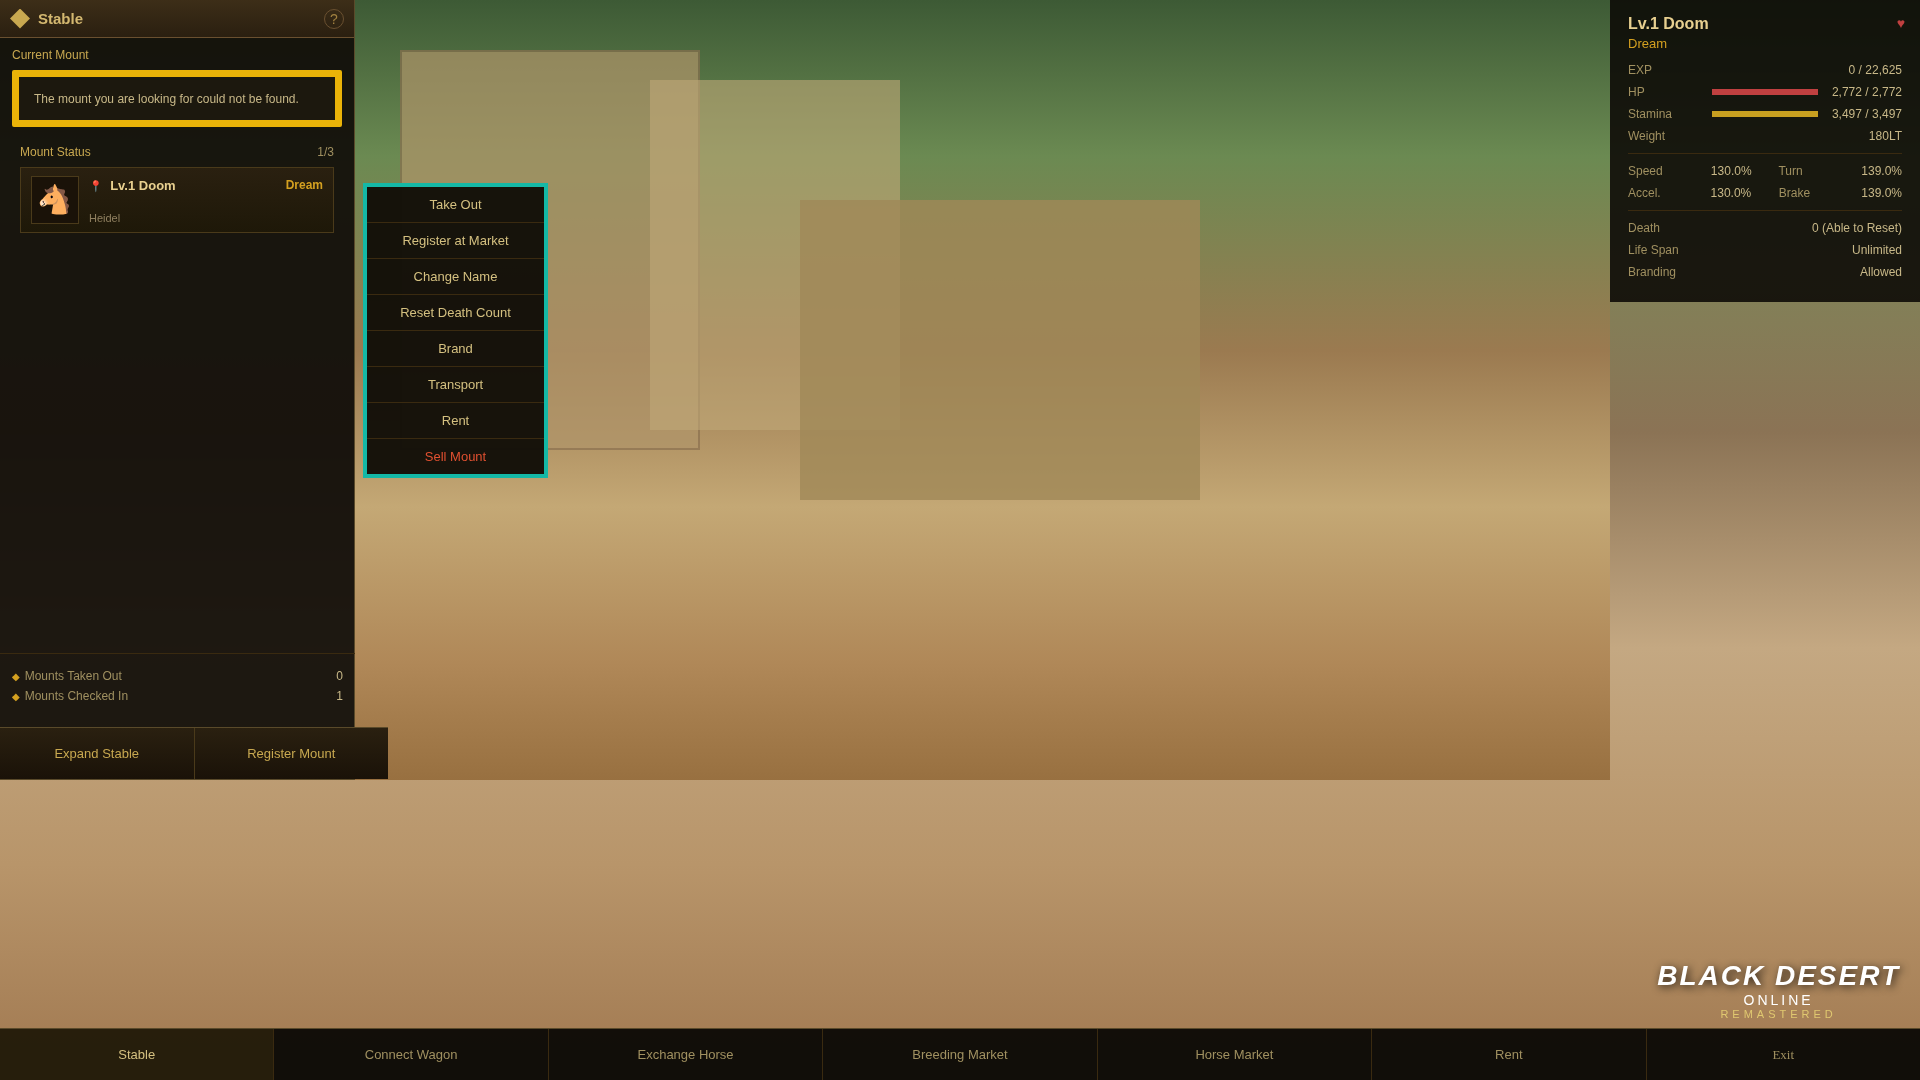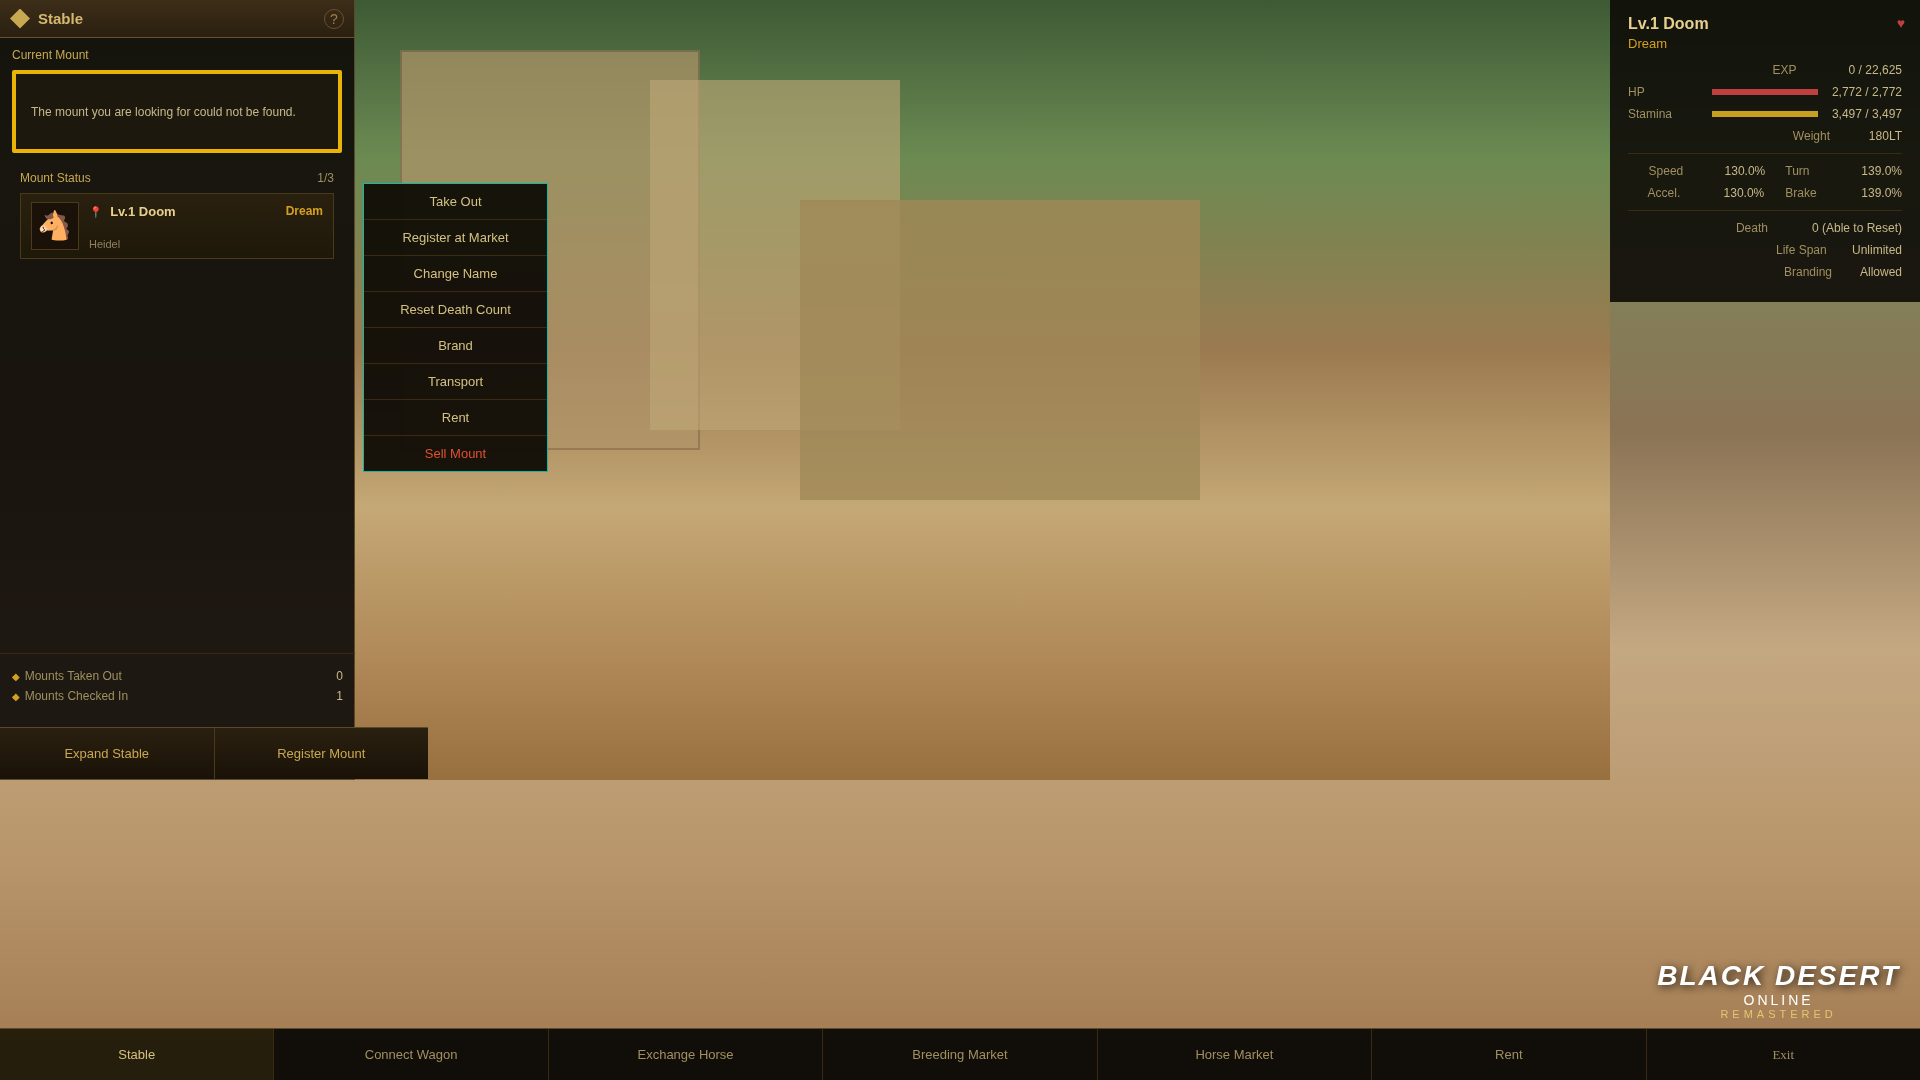--- a/index.html
+++ b/index.html
@@ -81,22 +81,22 @@
     }
 
     #current-mount-label {
       color: #c8a850;
       font-size: 12px;
       margin-bottom: 8px;
     }
 
     #mount-not-found-box {
       background: rgba(30, 25, 15, 0.8);
-      border: 4px solid #eab308;
-      padding: 28px 15px;
+      border: 7px solid #eab308;
+      padding: 12px 15px;
       border-radius: 2px;
     }
 
     #mount-not-found-text {
       color: #c8b888;
       font-size: 12px;
       line-height: 1.4;
     }
 
     #mount-status-section {
@@ -178,21 +178,21 @@
       margin-top: 18px;
     }
 
     
     #context-menu {
       position: absolute;
       top: 183px;
       left: 363px;
       width: 185px;
       background: rgba(18, 14, 8, 0.97);
-      border: 1px solid #14b8a6;
+      border: 4px solid #14b8a6;
       z-index: 20;
     }
 
     .context-menu-item {
       padding: 10px 15px;
       color: #d4c080;
       font-size: 13px;
       cursor: pointer;
       text-align: center;
       border-bottom: 1px solid #3a2a10;
@@ -239,21 +239,21 @@
     .stat-value {
       color: #c8b888;
       font-size: 12px;
     }
 
     
     #stable-bottom-btns {
       position: absolute;
       bottom: 0;
       left: 0;
-      width: 428px;
+      width: 388px;
       height: 52px;
       display: flex;
       border-top: 1px solid #5a4a2a;
     }
 
     .bottom-btn {
       flex: 1;
       background: linear-gradient(180deg, #2a2010 0%, #1a1208 100%);
       color: #c8a850;
       font-size: 13px;
@@ -285,21 +285,21 @@
     }
 
     #mount-grade-name {
       color: #d4a020;
       font-size: 13px;
       margin-bottom: 12px;
     }
 
     .stat-line {
       display: flex;
-      justify-content: flex-end;
+      justify-content: space-between;
       align-items: center;
       margin-bottom: 8px;
       gap: 6px;
     }
 
     .stat-line-label {
       color: #a09060;
       font-size: 12px;
       min-width: 70px;
     }

